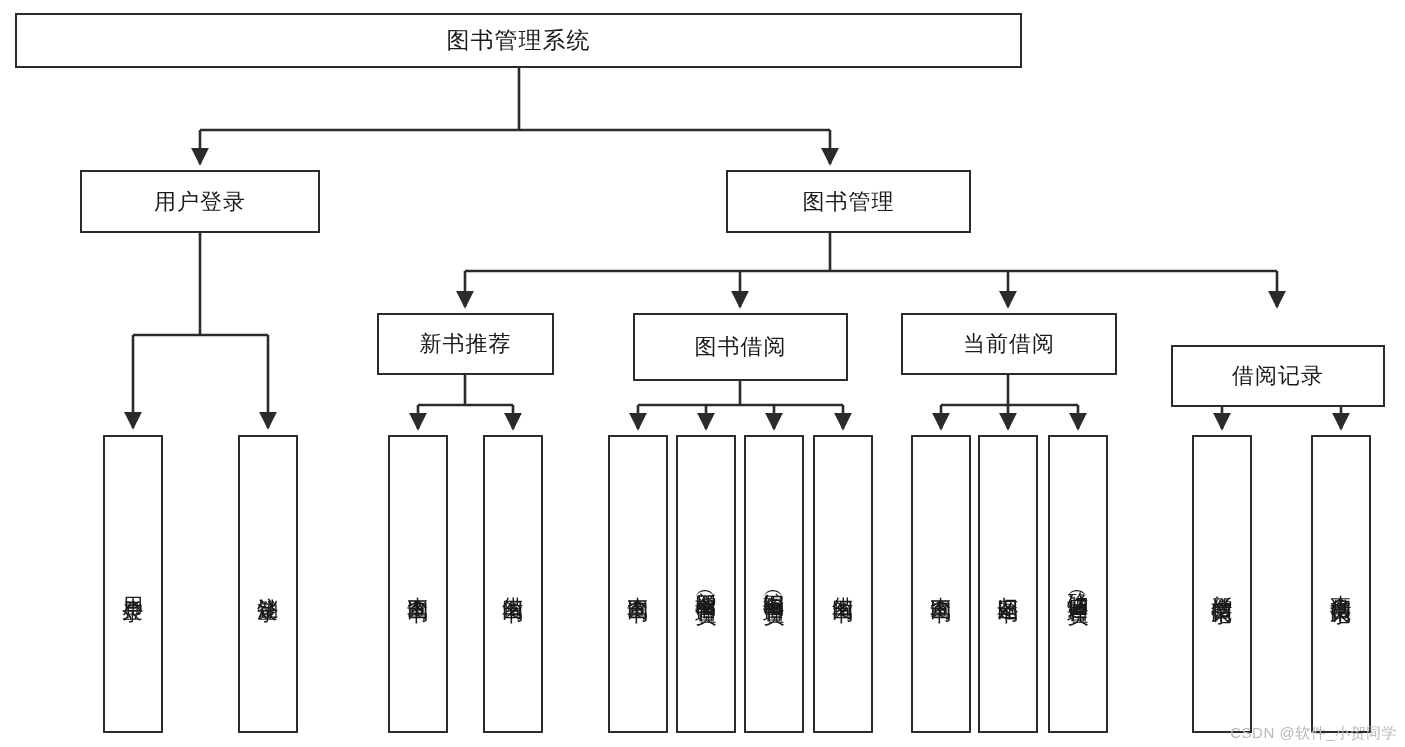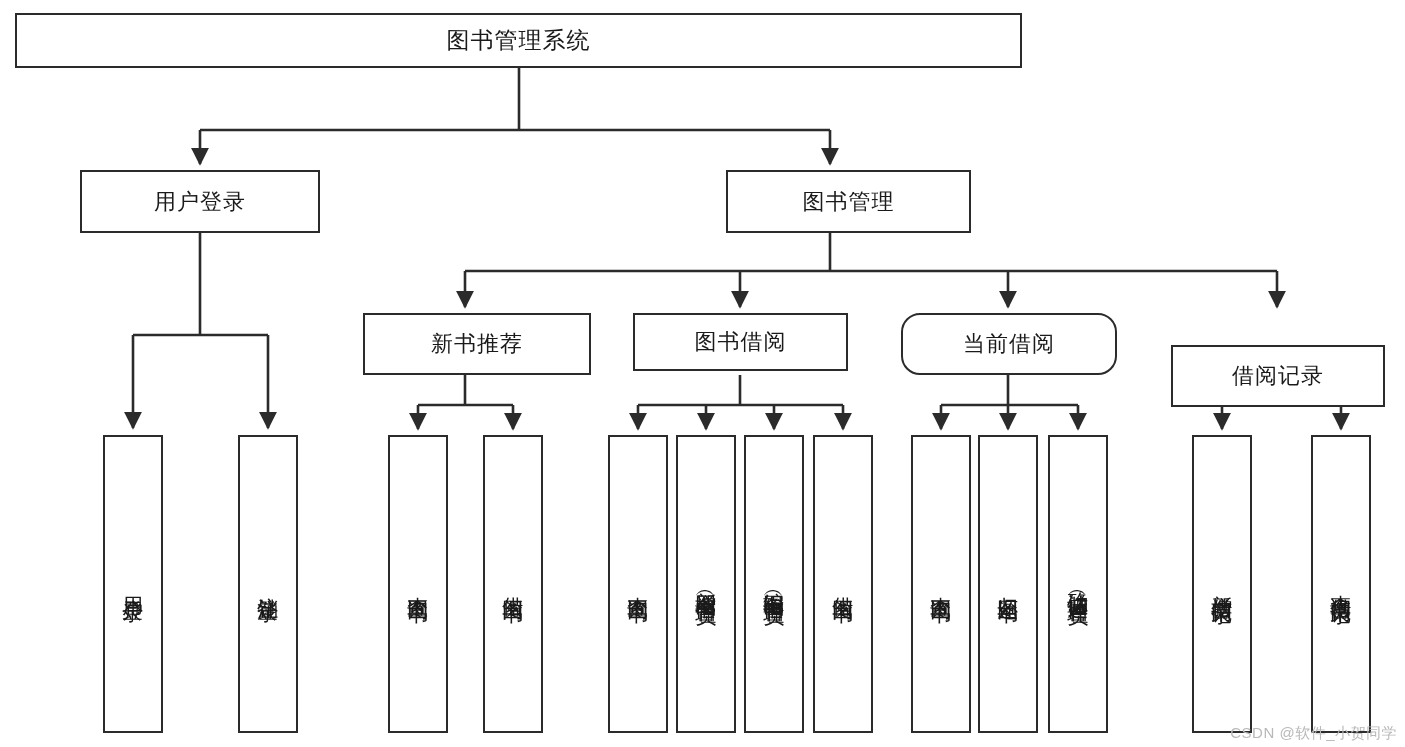--- a/index.html
+++ b/index.html
@@ -101,23 +101,23 @@
       <path d="M 1222 405 L 1222 429" marker-end="url(#arrow)"></path>
       <path d="M 1341 405 L 1341 429" marker-end="url(#arrow)"></path>
     </g>
   </svg>
 
   <div class="node h root" style="left:15px;top:13px;width:1007px;height:55px;">图书管理系统</div>
 
   <div class="node h" style="left:80px;top:170px;width:240px;height:63px;">用户登录</div>
   <div class="node h" style="left:713px;top:170px;width:245px;height:63px;margin-left:13px;">图书管理</div>
 
-  <div class="node h" style="left:363px;top:313px;width:228px;height:62px;">新书推荐</div>
-  <div class="node h" style="left:633px;top:313px;width:215px;height:58px;">图书借阅</div>
-  <div class="node h" style="left:901px;top:313px;width:216px;height:62px;border-radius:19px;">当前借阅</div>
+  <div class="node h" style="left:377px;top:313px;width:177px;height:62px;">新书推荐</div>
+  <div class="node h" style="left:633px;top:313px;width:215px;height:68px;">图书借阅</div>
+  <div class="node h" style="left:901px;top:313px;width:216px;height:62px;">当前借阅</div>
   <div class="node h" style="left:1171px;top:313px;width:214px;height:62px;margin-top:32px;">借阅记录</div>
 
   <div class="node v" style="left:103px;top:435px;width:60px;height:298px;">
     <span class="vtext">用户登录</span>
   </div>
   <div class="node v" style="left:238px;top:435px;width:60px;height:298px;">
     <span class="vtext">注销登录</span>
   </div>
 
   <div class="node v" style="left:388px;top:435px;width:60px;height:298px;">

